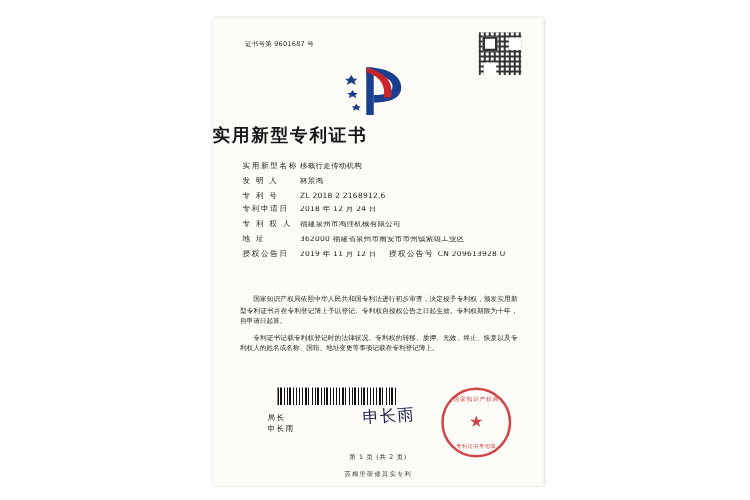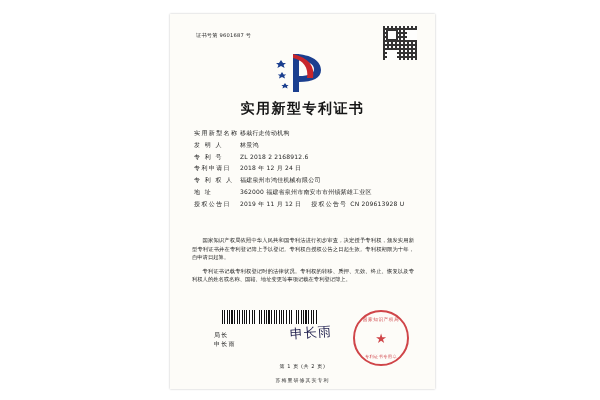--- a/index.html
+++ b/index.html
@@ -78,21 +78,21 @@
     width: 60px;
     height: 48px;
   }
   .emblem svg { display: block; }
 
   .doc-title {
     position: absolute;
     left: 0;
     top: 86px;
     width: 265px;
-    text-align: center;
+    text-align: left;
     font-family: "DejaVu Serif", serif;
     font-weight: bold;
     font-size: 14px;
     letter-spacing: 1.5px;
     color: #161616;
   }
 
   
   .fields {
     position: absolute;

